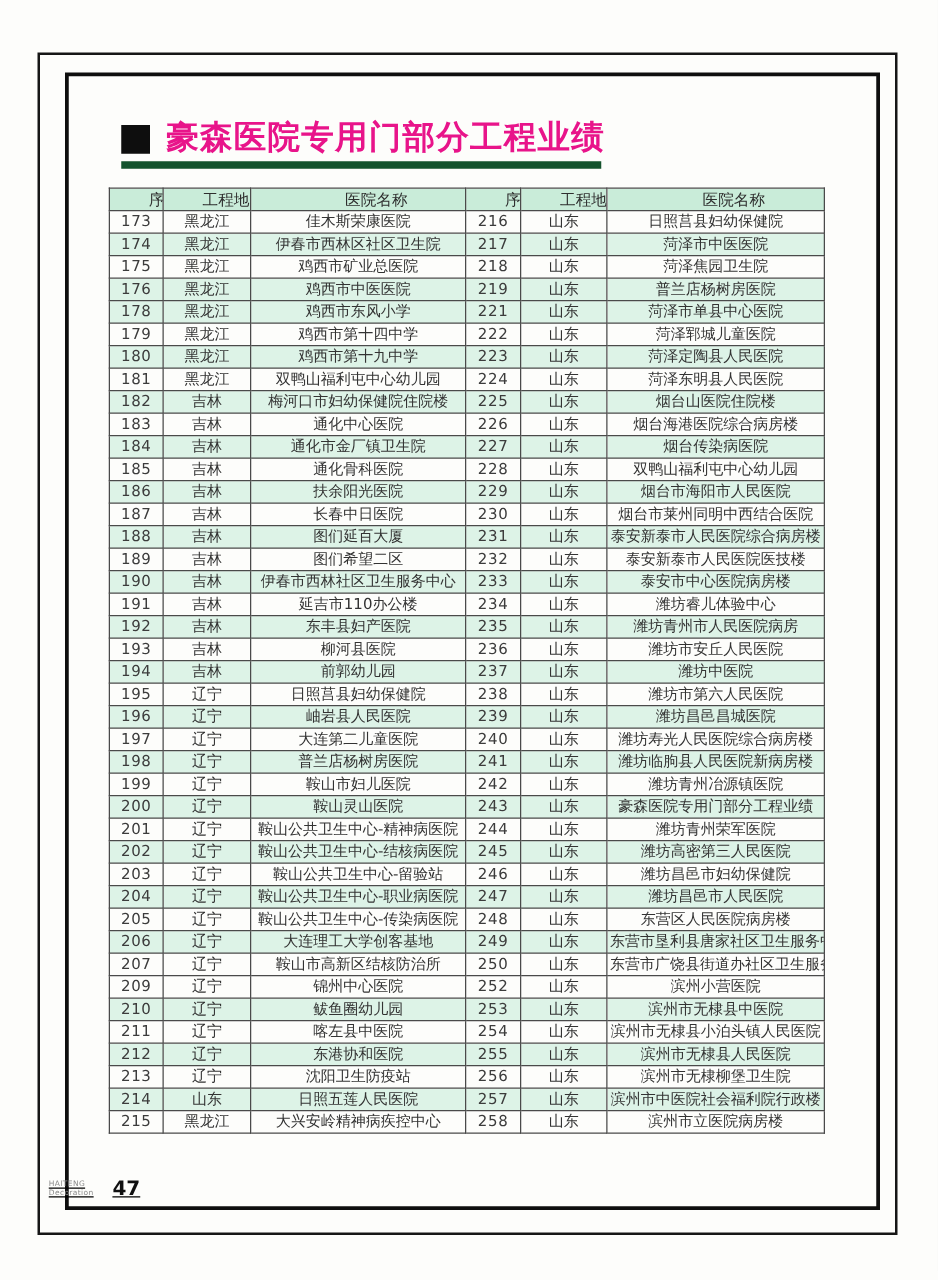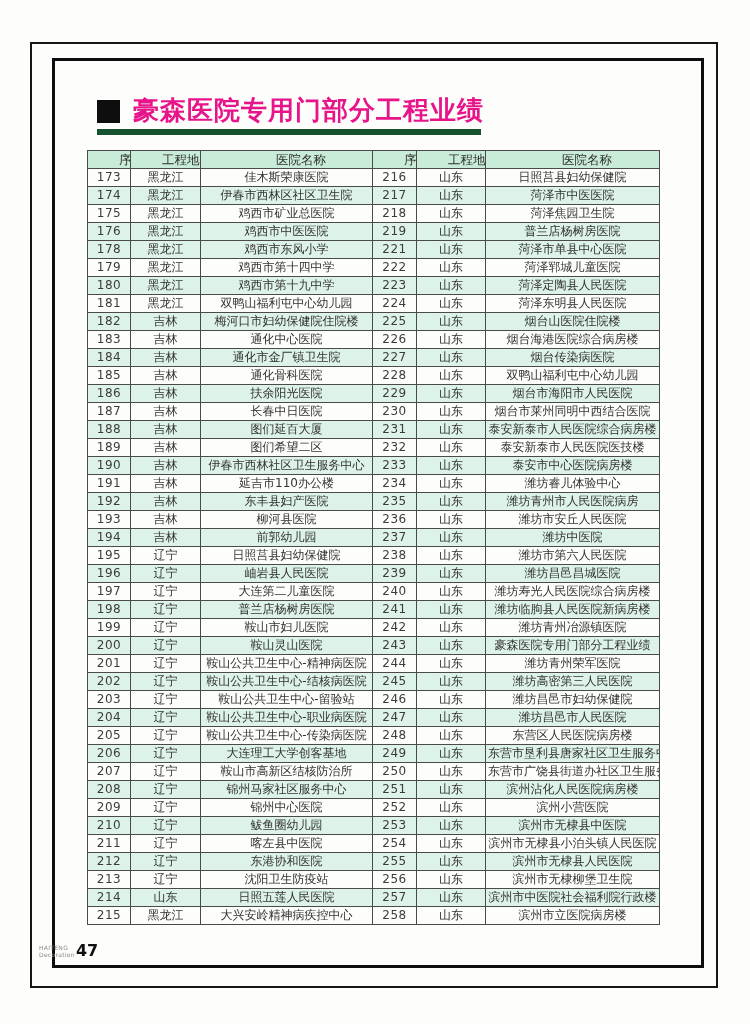--- a/index.html
+++ b/index.html
@@ -51,22 +51,22 @@
     white-space:nowrap; overflow:hidden;
   }
   .perf-table th {
     background:var(--header-bg,#c9ecd9);
     font-weight:normal; font-size:12.5px; color:#2e2e2e;padding-left:31px;
   }
   .perf-table tr.alt td { background:var(--row-alt-bg,#ddf3e7); }
   .perf-table td.c-num { letter-spacing:0.5px; color:#3c3c3c; }
   .brand {
     position:absolute; left:39px; top:944px;
-    display:flex; align-items:flex-end; gap:1px;
-    background:transparent; z-index:3;
+    display:flex; align-items:flex-end; gap:15px;
+    background:transparent; z-index:3;text-decoration:underline;
   }
   .brand-lines { font-size:6px; line-height:7px; color:#8a8a8a; letter-spacing:0.3px; }
   .page-number { font-size:16px; font-weight:bold; color:#101010; line-height:14px; }
 </style>
 </head>
 <body>
 
 <div class="page">
   <div class="outer-frame"></div>
   <div class="inner-frame"></div>
@@ -361,28 +361,20 @@
           <td class="c-name">东营市垦利县唐家社区卫生服务中心</td>
         </tr>
         <tr>
           <td class="c-num">207</td>
           <td class="c-loc">辽宁</td>
           <td class="c-name">鞍山市高新区结核防治所</td>
           <td class="c-num">250</td>
           <td class="c-loc">山东</td>
           <td class="c-name">东营市广饶县街道办社区卫生服务中心</td>
         </tr>
-        <tr class="alt">
-          <td class="c-num">208</td>
-          <td class="c-loc">辽宁</td>
-          <td class="c-name">锦州马家社区服务中心</td>
-          <td class="c-num">251</td>
-          <td class="c-loc">山东</td>
-          <td class="c-name">滨州沾化人民医院病房楼</td>
-        </tr>
         <tr>
           <td class="c-num">209</td>
           <td class="c-loc">辽宁</td>
           <td class="c-name">锦州中心医院</td>
           <td class="c-num">252</td>
           <td class="c-loc">山东</td>
           <td class="c-name">滨州小营医院</td>
         </tr>
         <tr class="alt">
           <td class="c-num">210</td>

